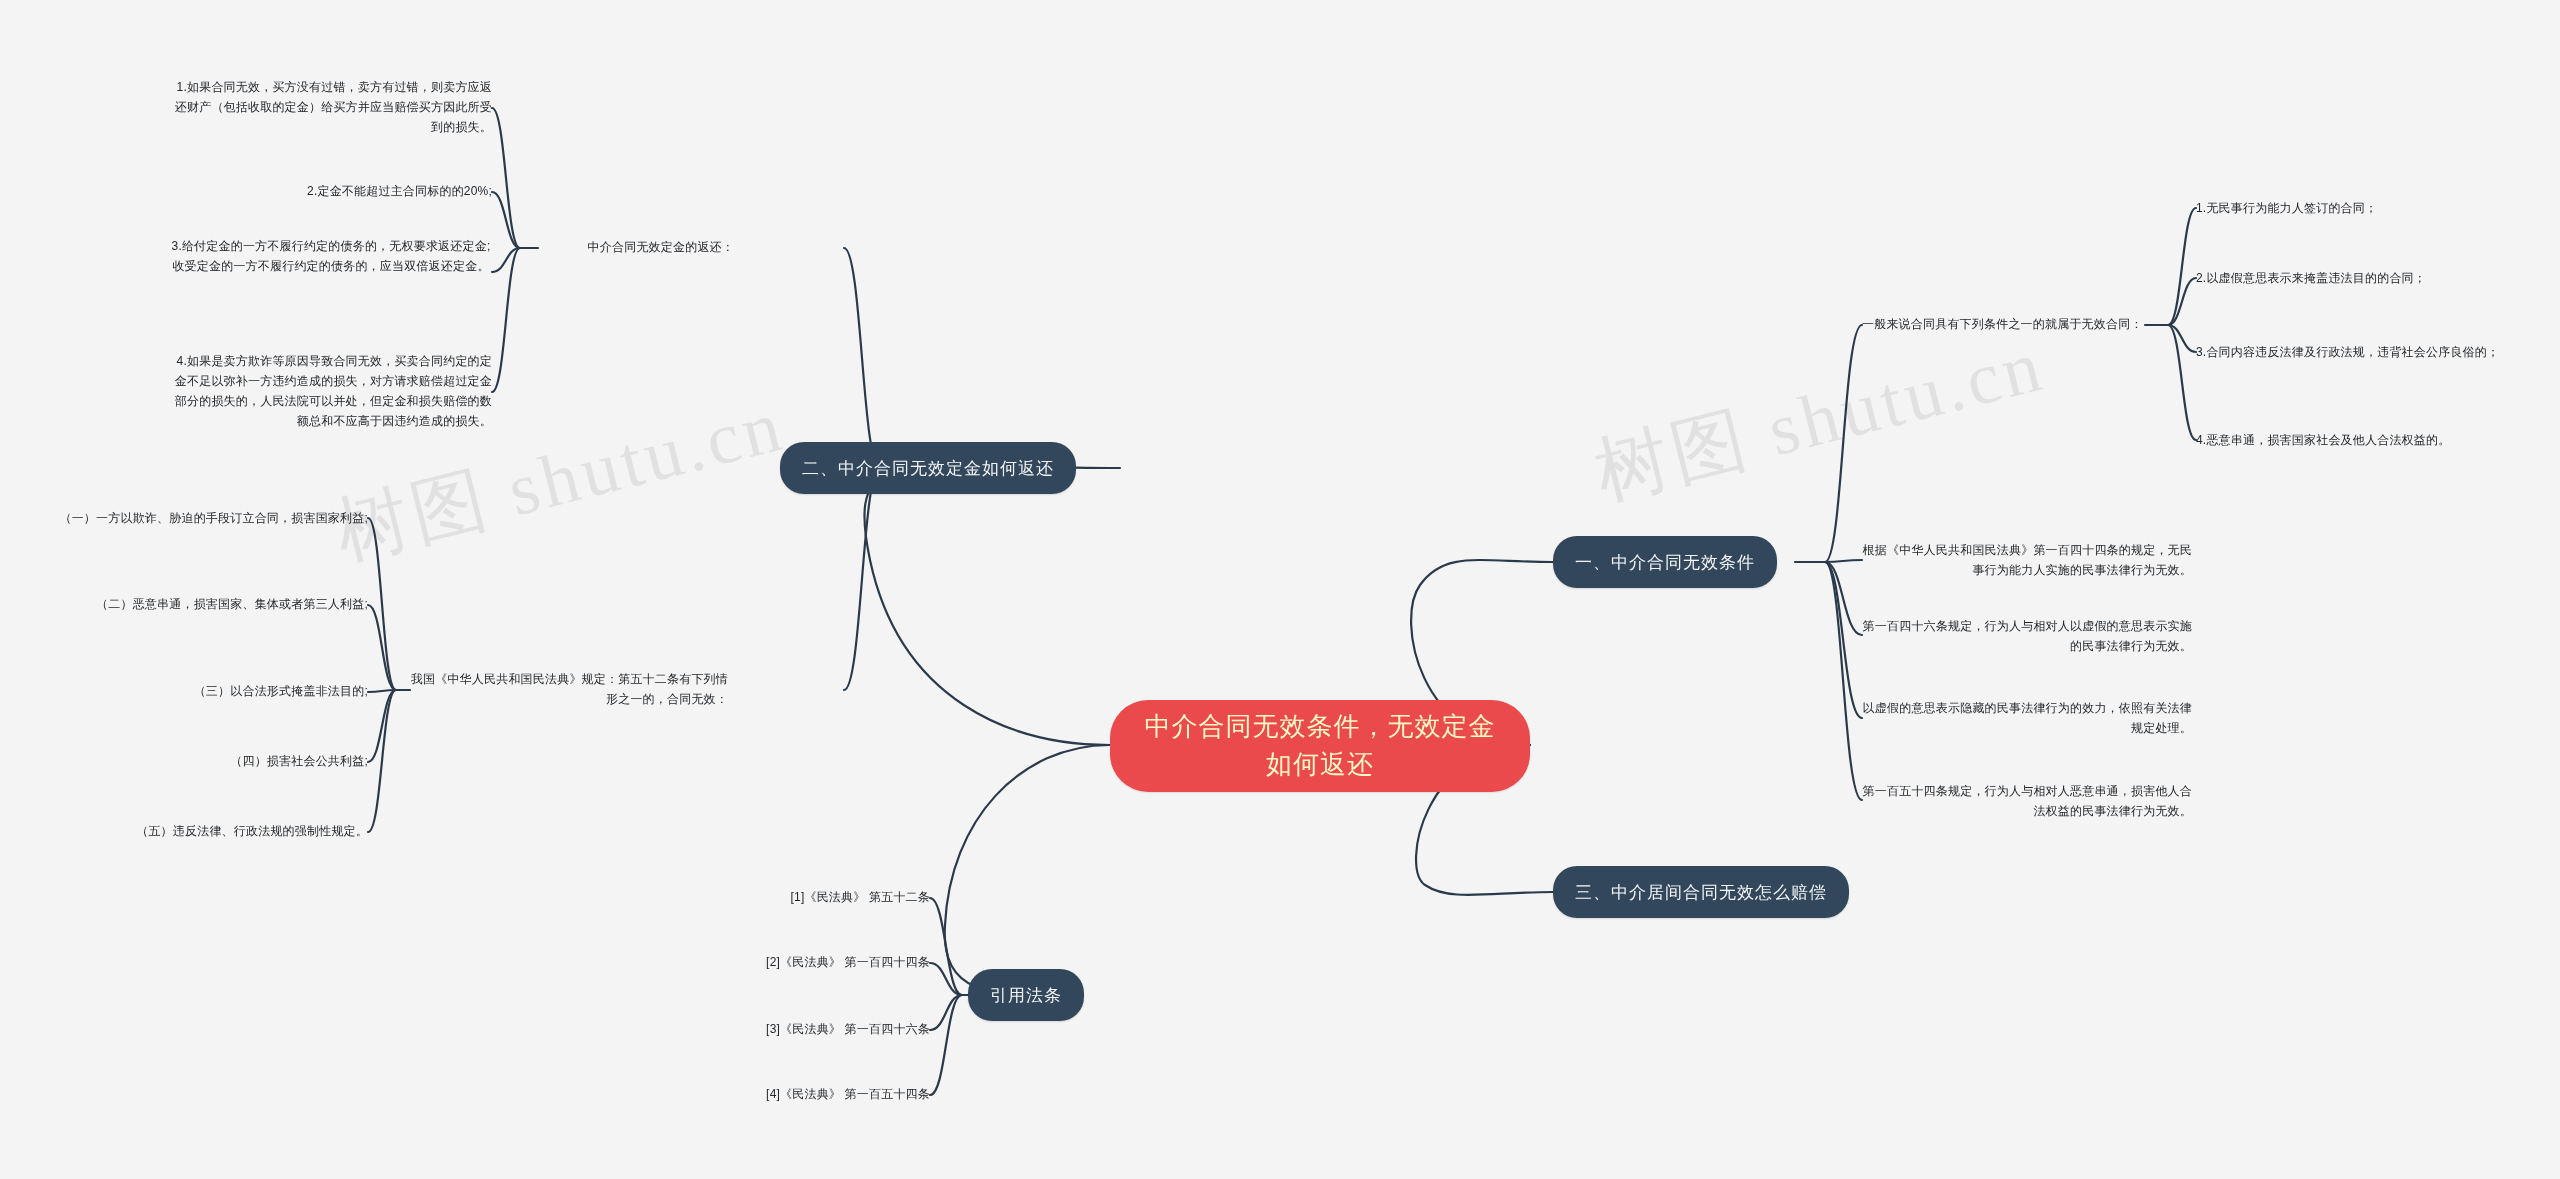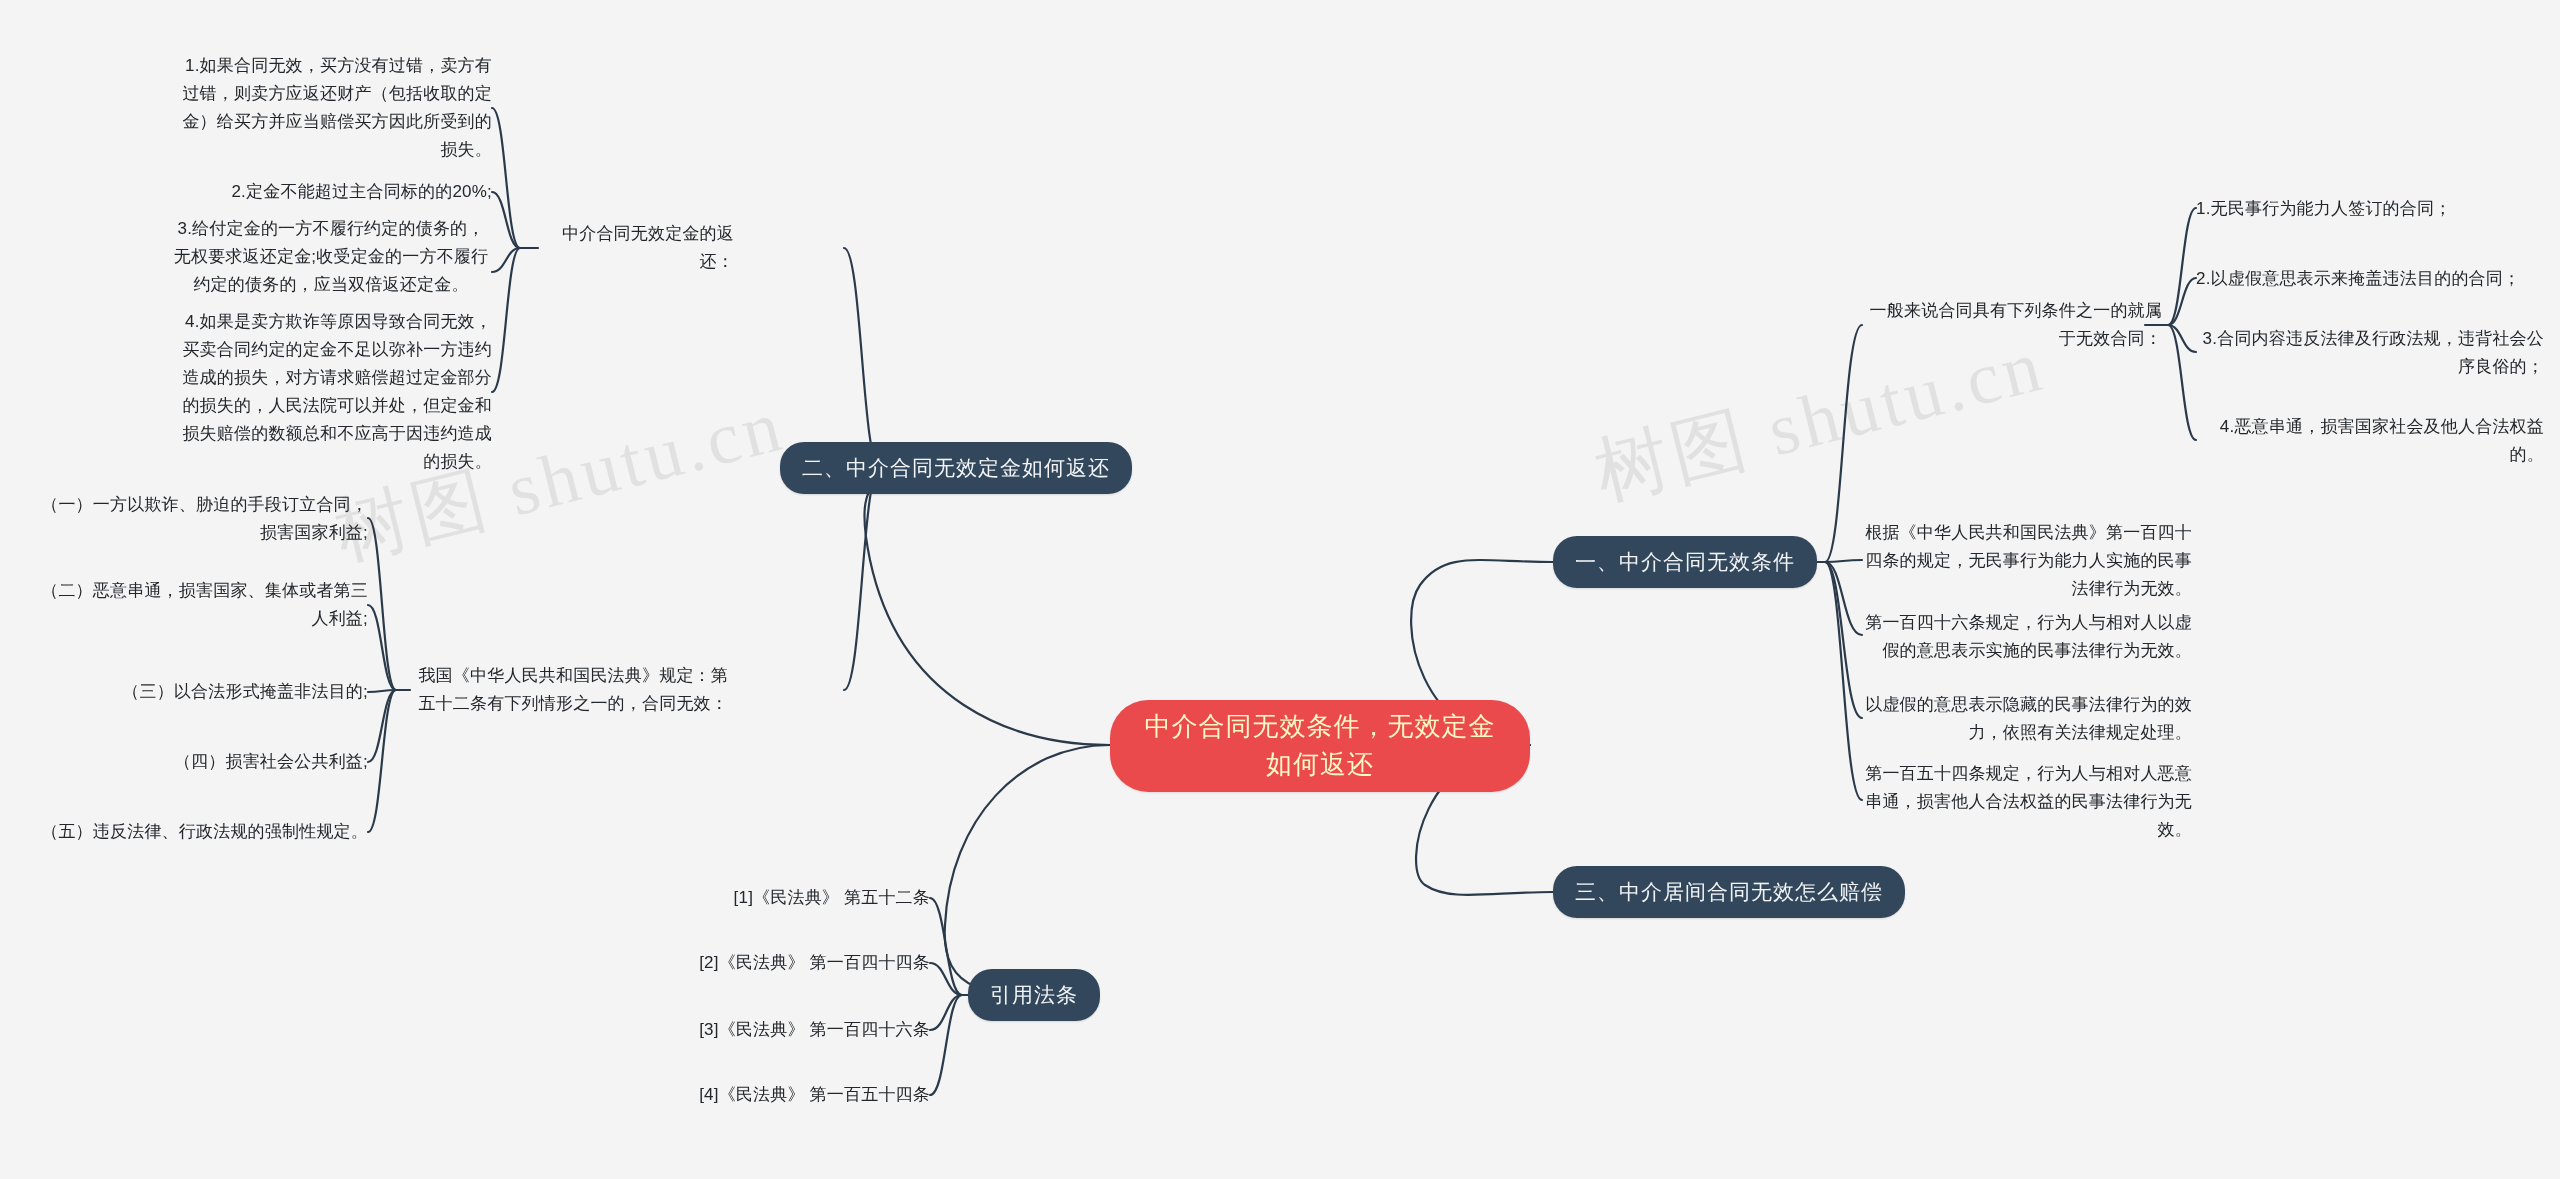--- a/index.html
+++ b/index.html
@@ -31,30 +31,30 @@
     padding: 0 26px;
     box-shadow: 0 1px 2px rgba(0,0,0,.10);
   }
 
   
   .pill {
     display: flex; align-items: center; justify-content: center;
     background: #32475c;
     color: #f2f4f6;
     border-radius: 24px;
-    font-size: 21px;
+    font-size: 17px;
     letter-spacing: 1px;
     padding: 0 22px;
     white-space: nowrap;
     box-shadow: 0 1px 2px rgba(0,0,0,.12);
   }
 
   
   .leaf {
-    font-size: 17px;
+    font-size: 12px;
     line-height: 1.65;
     color: #23272b;
     letter-spacing: .2px;
     display: flex;
     align-items: center;
   }
   .leaf.right-align { justify-content: flex-end; text-align: right; }
   .leaf.left-align  { justify-content: flex-start; text-align: right; }
 
   .leaf-inner { display: block; }

